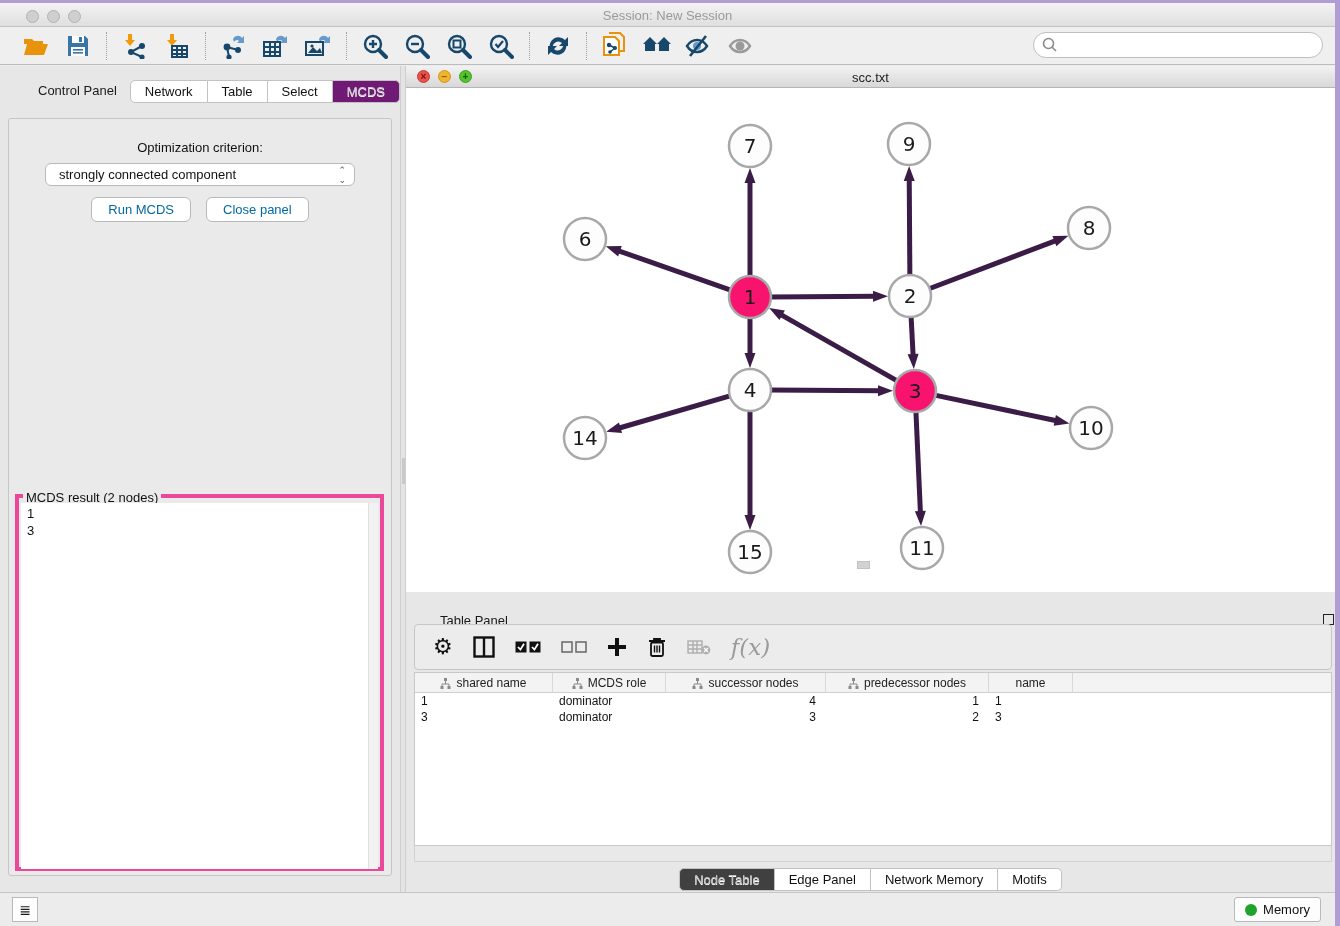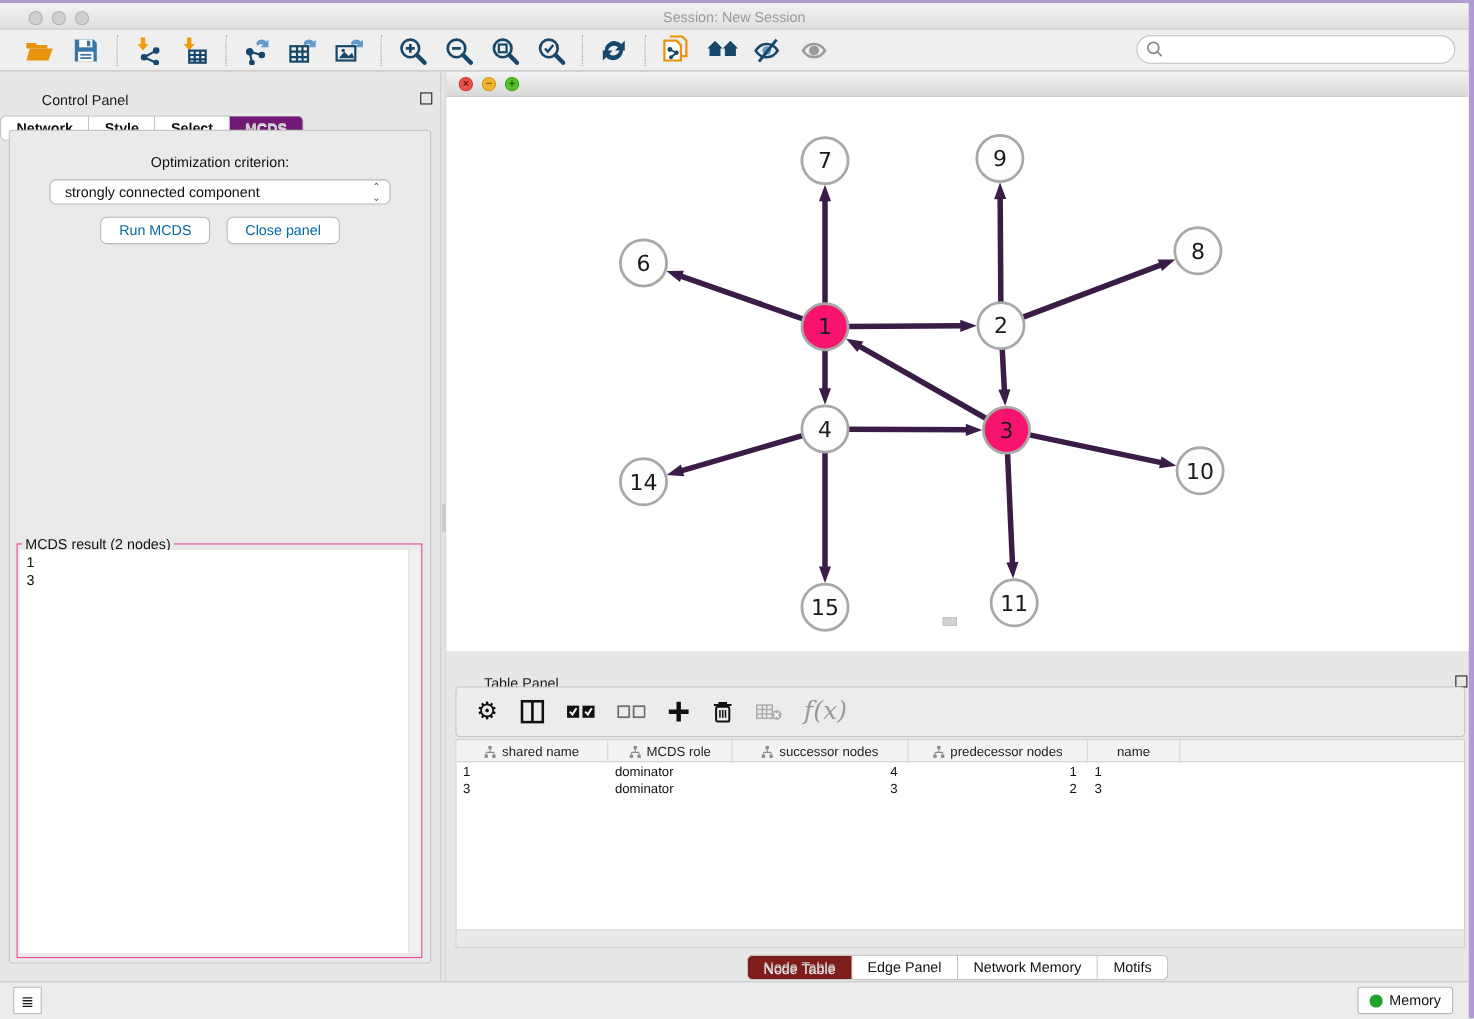--- a/index.html
+++ b/index.html
@@ -26,32 +26,32 @@
   .main { position:absolute; left:0; top:66px; width:1335px; height:826px; }
   .vdivider { position:absolute; left:400px; top:0; width:6px; height:826px; background:#e4e4e4; border-left:1px solid #cfcfcf; border-right:1px solid #cfcfcf; }
   .vgrip { position:absolute; left:1px; top:392px; width:3px; height:26px; background:#c9c9c9; }
 
   
   .control-panel { position:absolute; left:0; top:0; width:400px; height:826px; background:#e7e7e7; }
   .panel-header { position:absolute; left:0; top:10px; width:100%; height:28px;margin-left:24px; }
   .panel-title { position:absolute; left:14px; top:7px; font-size:13px; color:#1a1a1a; }
   .float-box { position:absolute; width:11px; height:11px; border:1.5px solid #222; top:8px; }
   .close-x { position:absolute; top:6px; font-size:13px; font-weight:bold; color:#111; }
-  .ctab-row { position:absolute; top:39px; width:100%; display:flex; justify-content:flex-start;font-weight:bold; }
+  .ctab-row { position:absolute; top:14px; width:100%; display:flex; justify-content:flex-end; }
   .ctab { font-size:13px; padding:3px 14px; background:#fff; border:1px solid #c2c2c2; border-left:none; color:#111; }
   .ctab:first-child { border-left:1px solid #c2c2c2; border-radius:5px 0 0 5px; }
   .ctab:last-child { border-radius:0 5px 5px 0; }
   .ctab.active { background:#701a75; color:#c9c9c9; text-shadow:0 1px 0 #fff; }
   .cp-box { position:absolute; left:8px; top:52px; width:384px; height:758px; background:#eaeaea; border:1px solid #c6c6c6; border-radius:3px; }
   .opt-label { position:absolute; top:21px; width:100%; text-align:center; font-size:13px; color:#111; }
   .dropdown { position:absolute; left:36px; top:44px; width:310px; height:23px; background:#fff; border:1px solid #b9b9b9; border-radius:6px; font-size:13px; display:flex; align-items:center; padding-left:13px; color:#111; }
   .dd-stepper { position:absolute; right:8px; top:1px; font-size:9px; color:#555; line-height:10px; text-align:center; }
   .btn-row { position:absolute; top:78px; width:100%; display:flex; justify-content:center; gap:15px; }
   .aqua-btn { background:#fff; border:1px solid #b9b9b9; border-radius:6px; font-size:13px; padding:4px 16px; color:#0369a1; font-family:"Liberation Sans",sans-serif; }
-  .result-fieldset { position:absolute; left:6px; top:375px; width:369px; height:377px; border:1px solid #ec4899; }
+  .result-fieldset { position:absolute; left:6px; top:375px; width:369px; height:377px; border:4px solid #ec4899; }
   .result-legend { position:absolute; left:4px; top:-8px; background:#eaeaea; font-size:13px; padding:0 3px; color:#111; }
   .result-area { position:absolute; left:2px; top:5px; width:355px; height:366px; background:#fff; font-size:13px; line-height:17px; padding:2px 0 0 6px; white-space:pre; color:#111; }
   .result-scroll { position:absolute; right:2px; top:5px; width:10px; height:366px; background:#f2f2f2; border-left:1px solid #e0e0e0; }
 
   
   .net-window { position:absolute; left:406px; top:0; width:929px; height:526px; background:#fff; }
   .net-titlebar { position:absolute; left:0; top:0; width:100%; height:22px; background:linear-gradient(#f2f2f2,#d8d8d8); border-bottom:1px solid #b5b5b5; }
   .nt-light { position:absolute; top:4px; width:13px; height:13px; border-radius:50%; font-size:10px; font-weight:bold; text-align:center; line-height:12px; }
   .nt-title { position:absolute; top:4px; width:100%; text-align:center; font-size:13px; color:#222; }
   .net-canvas { position:absolute; left:0; top:22px; width:929px; height:504px; background:#fff; }
@@ -68,21 +68,21 @@
   .dtable { position:absolute; left:8px; top:76px; width:918px; height:174px; background:#fff; border:1px solid #c9c9c9; overflow:hidden; }
   .thead { display:flex; background:#f3f3f3; border-bottom:1px solid #cfcfcf; height:20px; }
   .th { display:flex; align-items:center; justify-content:center; gap:5px; font-size:12px; color:#222; border-right:1px solid #d8d8d8; height:20px; }
   .tr { display:flex; height:16px; }
   .td { font-size:12px; color:#111; padding:1px 10px 0 6px; }
   .hscroll { position:absolute; left:8px; top:250px; width:918px; height:16px; background:#e9e9e9; border:1px solid #d2d2d2; border-top:none; }
   .ttab-row { position:absolute; top:272px; width:100%; display:flex; justify-content:center; }
   .ttab { font-size:13px; padding:3px 14px; background:#fff; border:1px solid #c2c2c2; border-left:none; color:#111; }
   .ttab:first-child { border-left:1px solid #c2c2c2; border-radius:5px 0 0 5px; }
   .ttab:last-child { border-radius:0 5px 5px 0; }
-  .ttab.active { background:#7f1d1d; color:#c2c2c2; text-shadow:0 1px 0 #fff; }
+  .ttab.active { background:#404040; color:#c2c2c2; text-shadow:0 1px 0 #fff; }
 
   
   .statusbar { position:absolute; left:0; top:892px; width:1335px; height:34px; background:#ececec; border-top:1px solid #c6c6c6; }
   .list-btn { position:absolute; left:12px; top:4px; width:26px; height:25px; background:#fdfdfd; border:1px solid #b9b9b9; display:flex; align-items:center; justify-content:center; font-size:14px; color:#1a1a1a; }
   .memory-btn { position:absolute; right:14px; top:4px; height:25px; background:#fdfdfd; border:1px solid #b9b9b9; border-radius:3px; display:flex; align-items:center; gap:6px; font-size:13px; color:#111; padding:0 10px; }
   .mem-dot { width:12px; height:12px; border-radius:50%; background:#1fa32b; }
 </style>
 </head>
 <body>
 
@@ -249,21 +249,21 @@
 <div class="main">
 
   <div class="control-panel">
     <div class="panel-header">
       <span class="panel-title">Control Panel</span>
       <span class="float-box" style="left:358px"></span>
       <span class="close-x" style="left:376px">✕</span>
     </div>
     <div class="ctab-row">
         <div class="ctab">Network</div>
-        <div class="ctab">Style</div>
+        <div class="ctab">Table</div>
         <div class="ctab">Select</div>
         <div class="ctab active">MCDS</div>
       </div>
     <div class="cp-box">
       <div class="opt-label">Optimization criterion:</div>
       <div class="dropdown">
         <span>strongly connected component</span>
         <span class="dd-stepper">⌃<br>⌄</span>
       </div>
       <div class="btn-row">
@@ -281,20 +281,21 @@
 
   <div class="vdivider">
       <div class="vgrip"></div>
     </div>
 
   <div class="net-window">
     <div class="net-titlebar">
       <div class="nt-light" style="left:11px;background:#e8514c;border:1px solid #c93a34;color:#7c100d">×</div>
       <div class="nt-light" style="left:32px;background:#f0b32e;border:1px solid #d19a1c;color:#8a5f05">−</div>
       <div class="nt-light" style="left:53px;background:#54c22c;border:1px solid #3da31a;color:#14610a">+</div>
+      <div class="nt-title">scc.txt</div>
     </div>
     <div class="net-canvas">
       <svg id="graph-svg" width="929" height="504">
           <line x1="344" y1="190" x2="344" y2="92" stroke="#3A1C47" stroke-width="5"></line>
           <path d="M344,80 L349.5,95 L338.5,95 Z" fill="#3A1C47"></path>
           <line x1="326.0751757808856" y1="202.69915269873556" x2="211.07600123420463" y2="162.27520043384163" stroke="#3A1C47" stroke-width="5"></line>
           <path d="M199.75505962213242,158.2957179277799 L215.73016611916765,158.08130615482398 L212.08230715527773,168.4588359658902 Z" fill="#3A1C47"></path>
           <line x1="362.9996289171215" y1="208.881252319268" x2="470.0006640430457" y2="208.21249584973097" stroke="#3A1C47" stroke-width="5"></line>
           <path d="M482.0004296749119,208.1374973145318 L467.0350969637121,213.7311380648028 L466.96634830644615,202.73135290225872 Z" fill="#3A1C47"></path>
           <line x1="344" y1="228" x2="344" y2="268" stroke="#3A1C47" stroke-width="5"></line>

